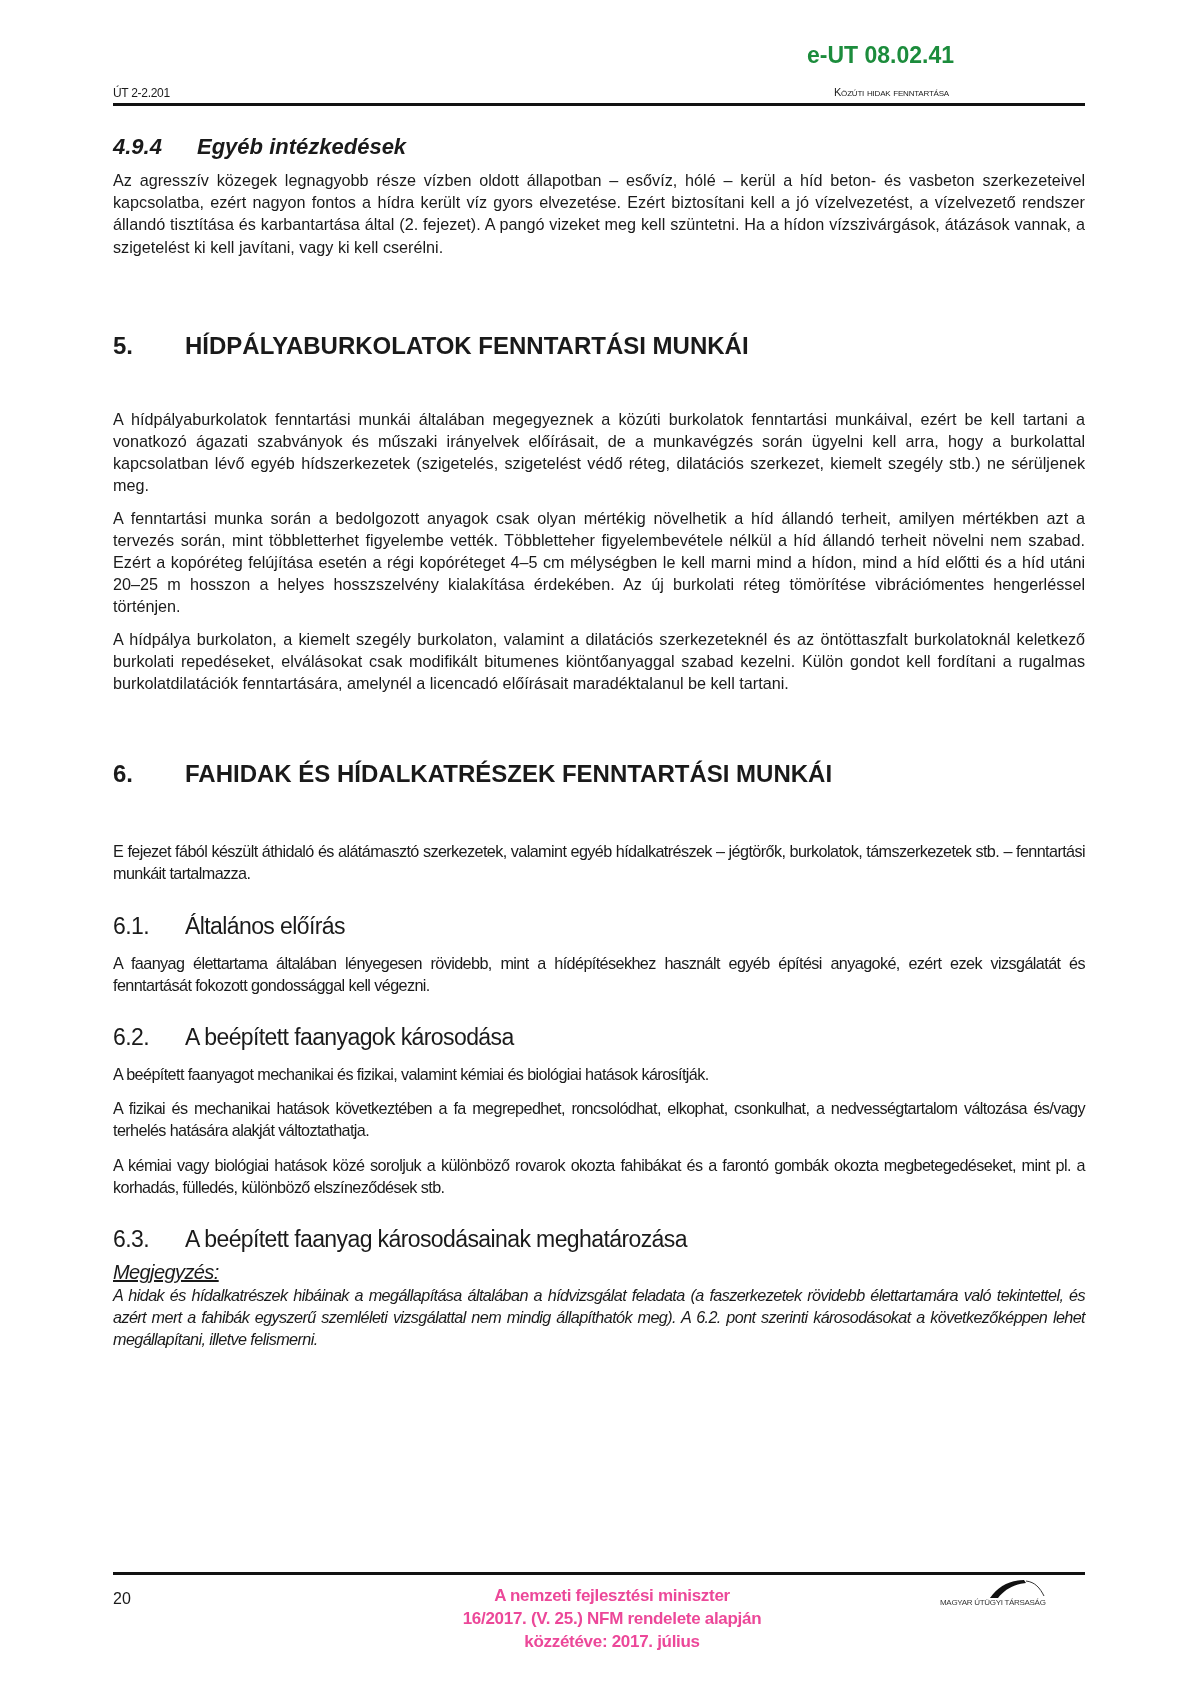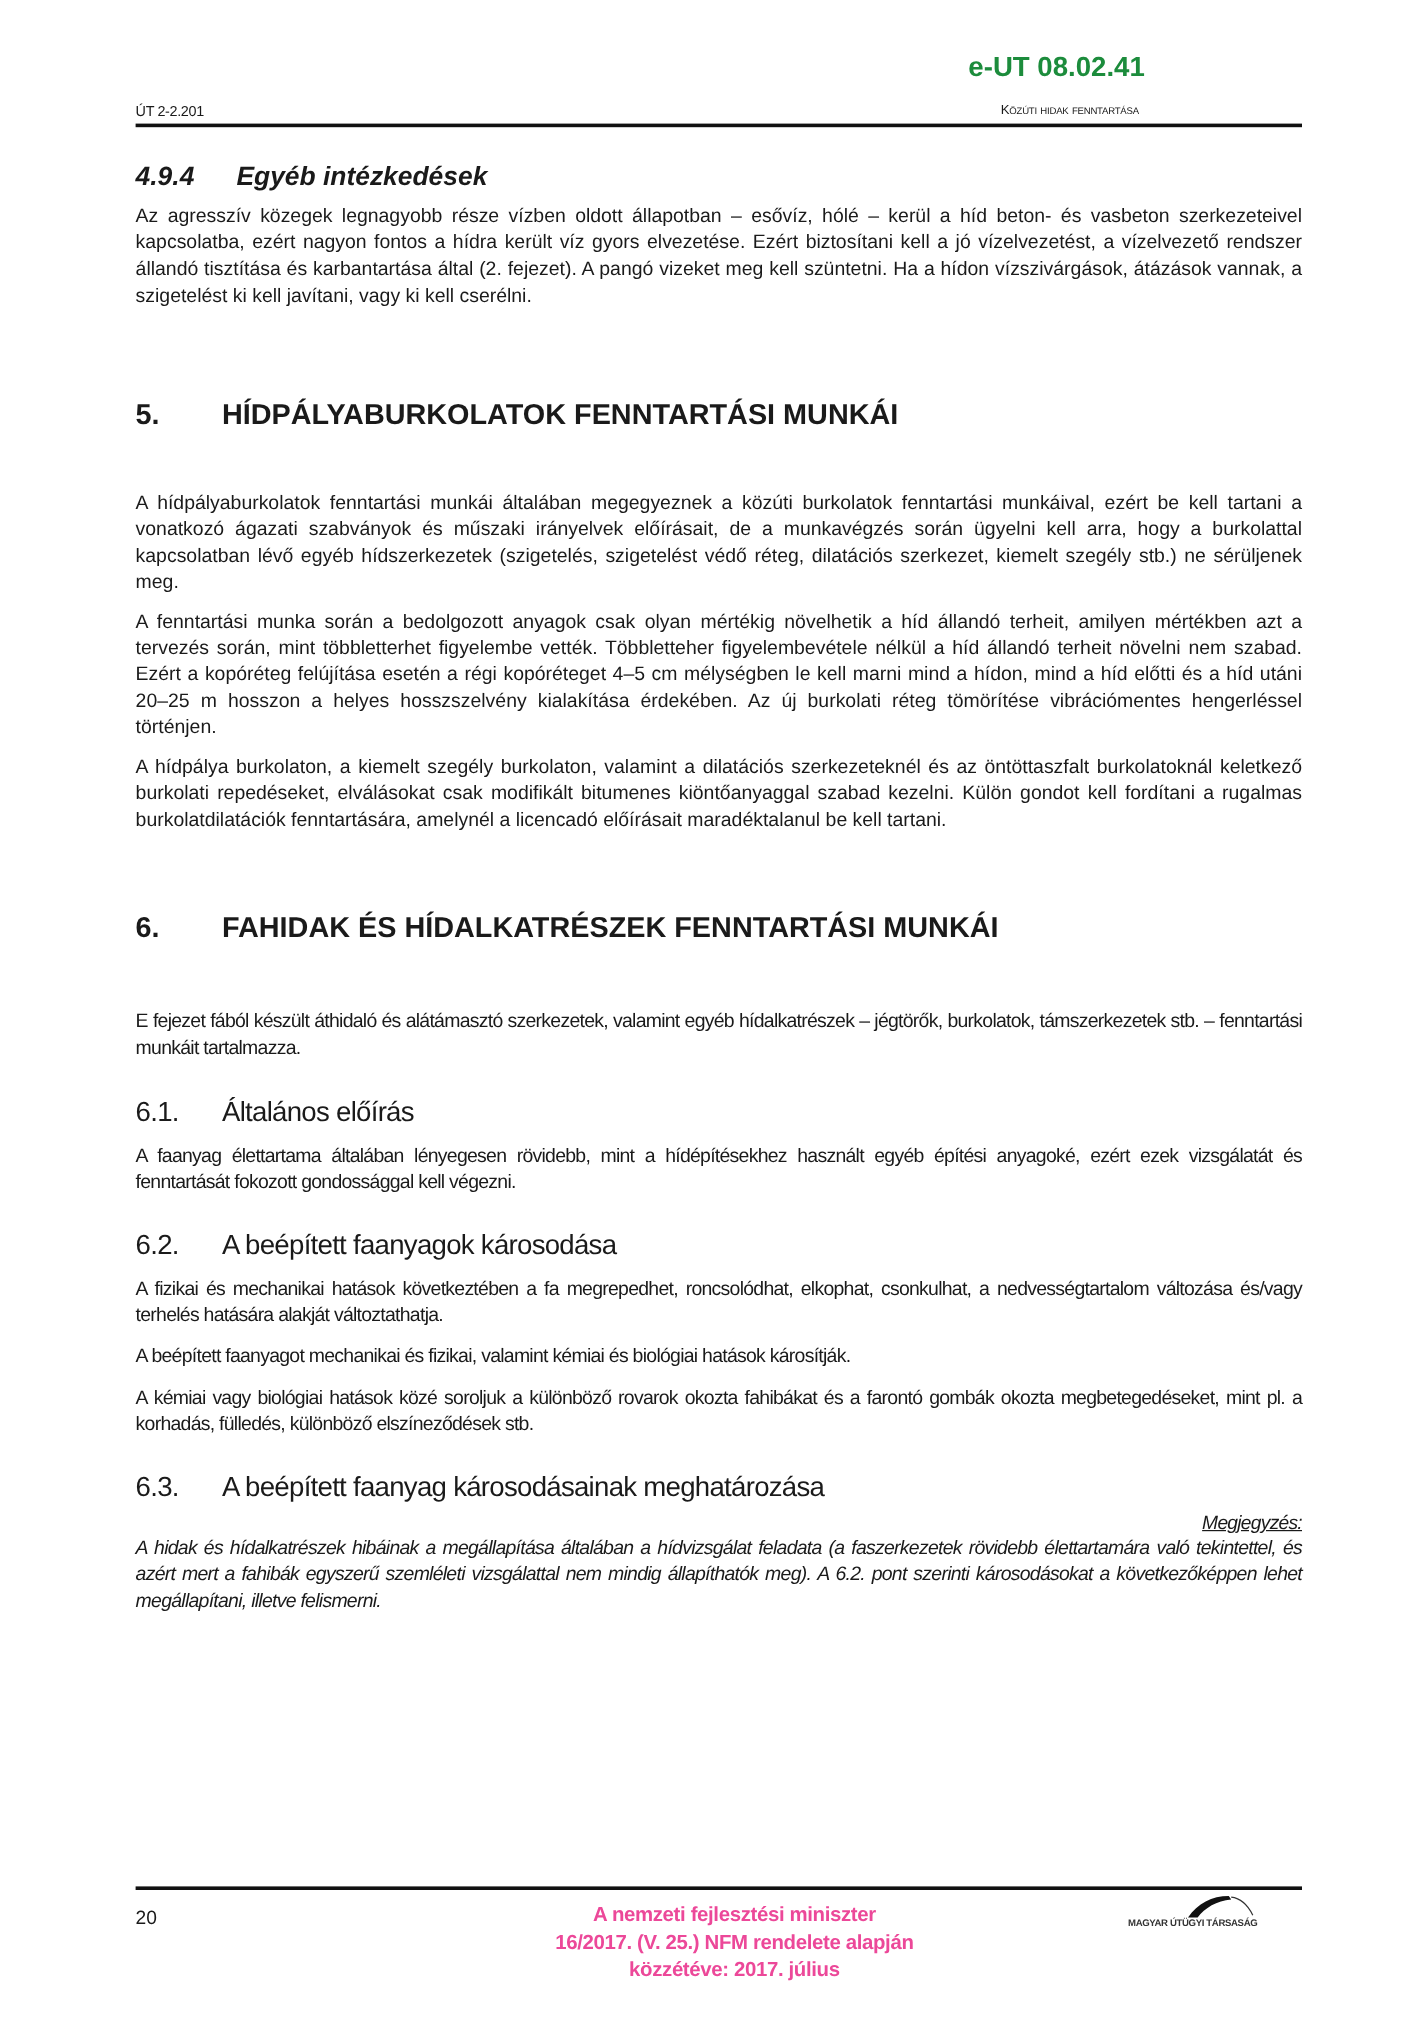--- a/index.html
+++ b/index.html
@@ -12,28 +12,28 @@
 
   .content { position: absolute; left: 113px; top: 140px; width: 972px; }
   .h3 { font-style: italic; font-size: 22px; margin: 0; height: 30px; }
   .h3 .num { display: inline-block; width: 84px; }
   p { margin: 0; font-size: 16.2px; line-height: 22.2px; text-align: justify; }
   .h1 { font-weight: bold; font-size: 24px; margin: 0; }
   .h1 .num { display: inline-block; width: 72px; }
   .h2 { font-size: 23px; font-weight: normal; margin: 0; }
   .h2 .num { display: inline-block; width: 72px; }
   .narrow { font-family: "Liberation Sans", sans-serif; letter-spacing: -0.6px; }
-  .note-label { font-style: italic; text-decoration: underline; font-size: 16px; text-align: right; }
+  .note-label { font-style: italic; text-decoration: underline; font-size: 20px; }
   .note { font-style: italic; }
 
   .ftr-rule { position: absolute; left: 113px; top: 1572px; width: 972px; height: 3px; background: #111; }
   .ftr-page { position: absolute; left: 113px; top: 1590px; font-size: 16px; }
   .ftr-center { position: absolute; left: 392px; width: 440px; top: 1584px; text-align: center; color: #ec4899; font-weight: bold; font-size: 17px; line-height: 23px; letter-spacing: -0.3px; }
   .ftr-logo { position: absolute; left: 940px; top: 1578px; width: 150px; height: 40px; }
-  .ftr-logo-text { position: absolute; left: 0; top: 20px; font-size: 8px; letter-spacing: -0.3px; color: #333; white-space: nowrap; font-weight: bold; }
+  .ftr-logo-text { position: absolute; left: 0; top: 20px; font-size: 8px; letter-spacing: -0.3px; color: #333; white-space: nowrap; }
 </style>
 </head>
 <body>
 
 <div class="page">
 
   <div class="doc-code">e-UT 08.02.41</div>
   <div class="hdr-left">ÚT 2-2.201</div>
   <div class="hdr-right">Közúti hidak fenntartása</div>
   <div class="hdr-rule"></div>
@@ -58,22 +58,22 @@
     <p class="narrow" style="margin-top:52px;">E fejezet fából készült áthidaló és alátámasztó szerkezetek, valamint egyéb hídalkatrészek – jégtörők, burkolatok, támszerkezetek stb. – fenntartási munkáit tartalmazza.</p>
 
     <h2 class="h2 narrow" style="margin-top:28px;">
       <span class="num">6.1.</span><span>Általános előírás</span>
     </h2>
     <p class="narrow" style="margin-top:12px;">A faanyag élettartama általában lényegesen rövidebb, mint a hídépítésekhez használt egyéb építési anyagoké, ezért ezek vizsgálatát és fenntartását fokozott gondossággal kell végezni.</p>
 
     <h2 class="h2 narrow" style="margin-top:28px;">
       <span class="num">6.2.</span><span>A beépített faanyagok károsodása</span>
     </h2>
+    <p class="narrow" style="margin-top:12px;">A beépített faanyagot mechanikai és fizikai, valamint kémiai és biológiai hatások károsítják.</p>
     <p class="narrow" style="margin-top:12px;">A fizikai és mechanikai hatások következtében a fa megrepedhet, roncsolódhat, elkophat, csonkulhat, a nedvességtartalom változása és/vagy terhelés hatására alakját változtathatja.</p>
-    <p class="narrow" style="margin-top:12px;">A beépített faanyagot mechanikai és fizikai, valamint kémiai és biológiai hatások károsítják.</p>
     <p class="narrow" style="margin-top:12px;">A kémiai vagy biológiai hatások közé soroljuk a különböző rovarok okozta fahibákat és a farontó gombák okozta megbetegedéseket, mint pl. a korhadás, fülledés, különböző elszíneződések stb.</p>
 
     <h2 class="h2 narrow" style="margin-top:28px;">
       <span class="num">6.3.</span><span>A beépített faanyag károsodásainak meghatározása</span>
     </h2>
     <div class="note-label narrow" style="margin-top:8px;">Megjegyzés:</div>
     <p class="note narrow">A hidak és hídalkatrészek hibáinak a megállapítása általában a hídvizsgálat feladata (a faszerkezetek rövidebb élettartamára való tekintettel, és azért mert a fahibák egyszerű szemléleti vizsgálattal nem mindig állapíthatók meg). A 6.2. pont szerinti károsodásokat a következőképpen lehet megállapítani, illetve felismerni.</p>
   </div>
 
   <div class="ftr-rule"></div>

